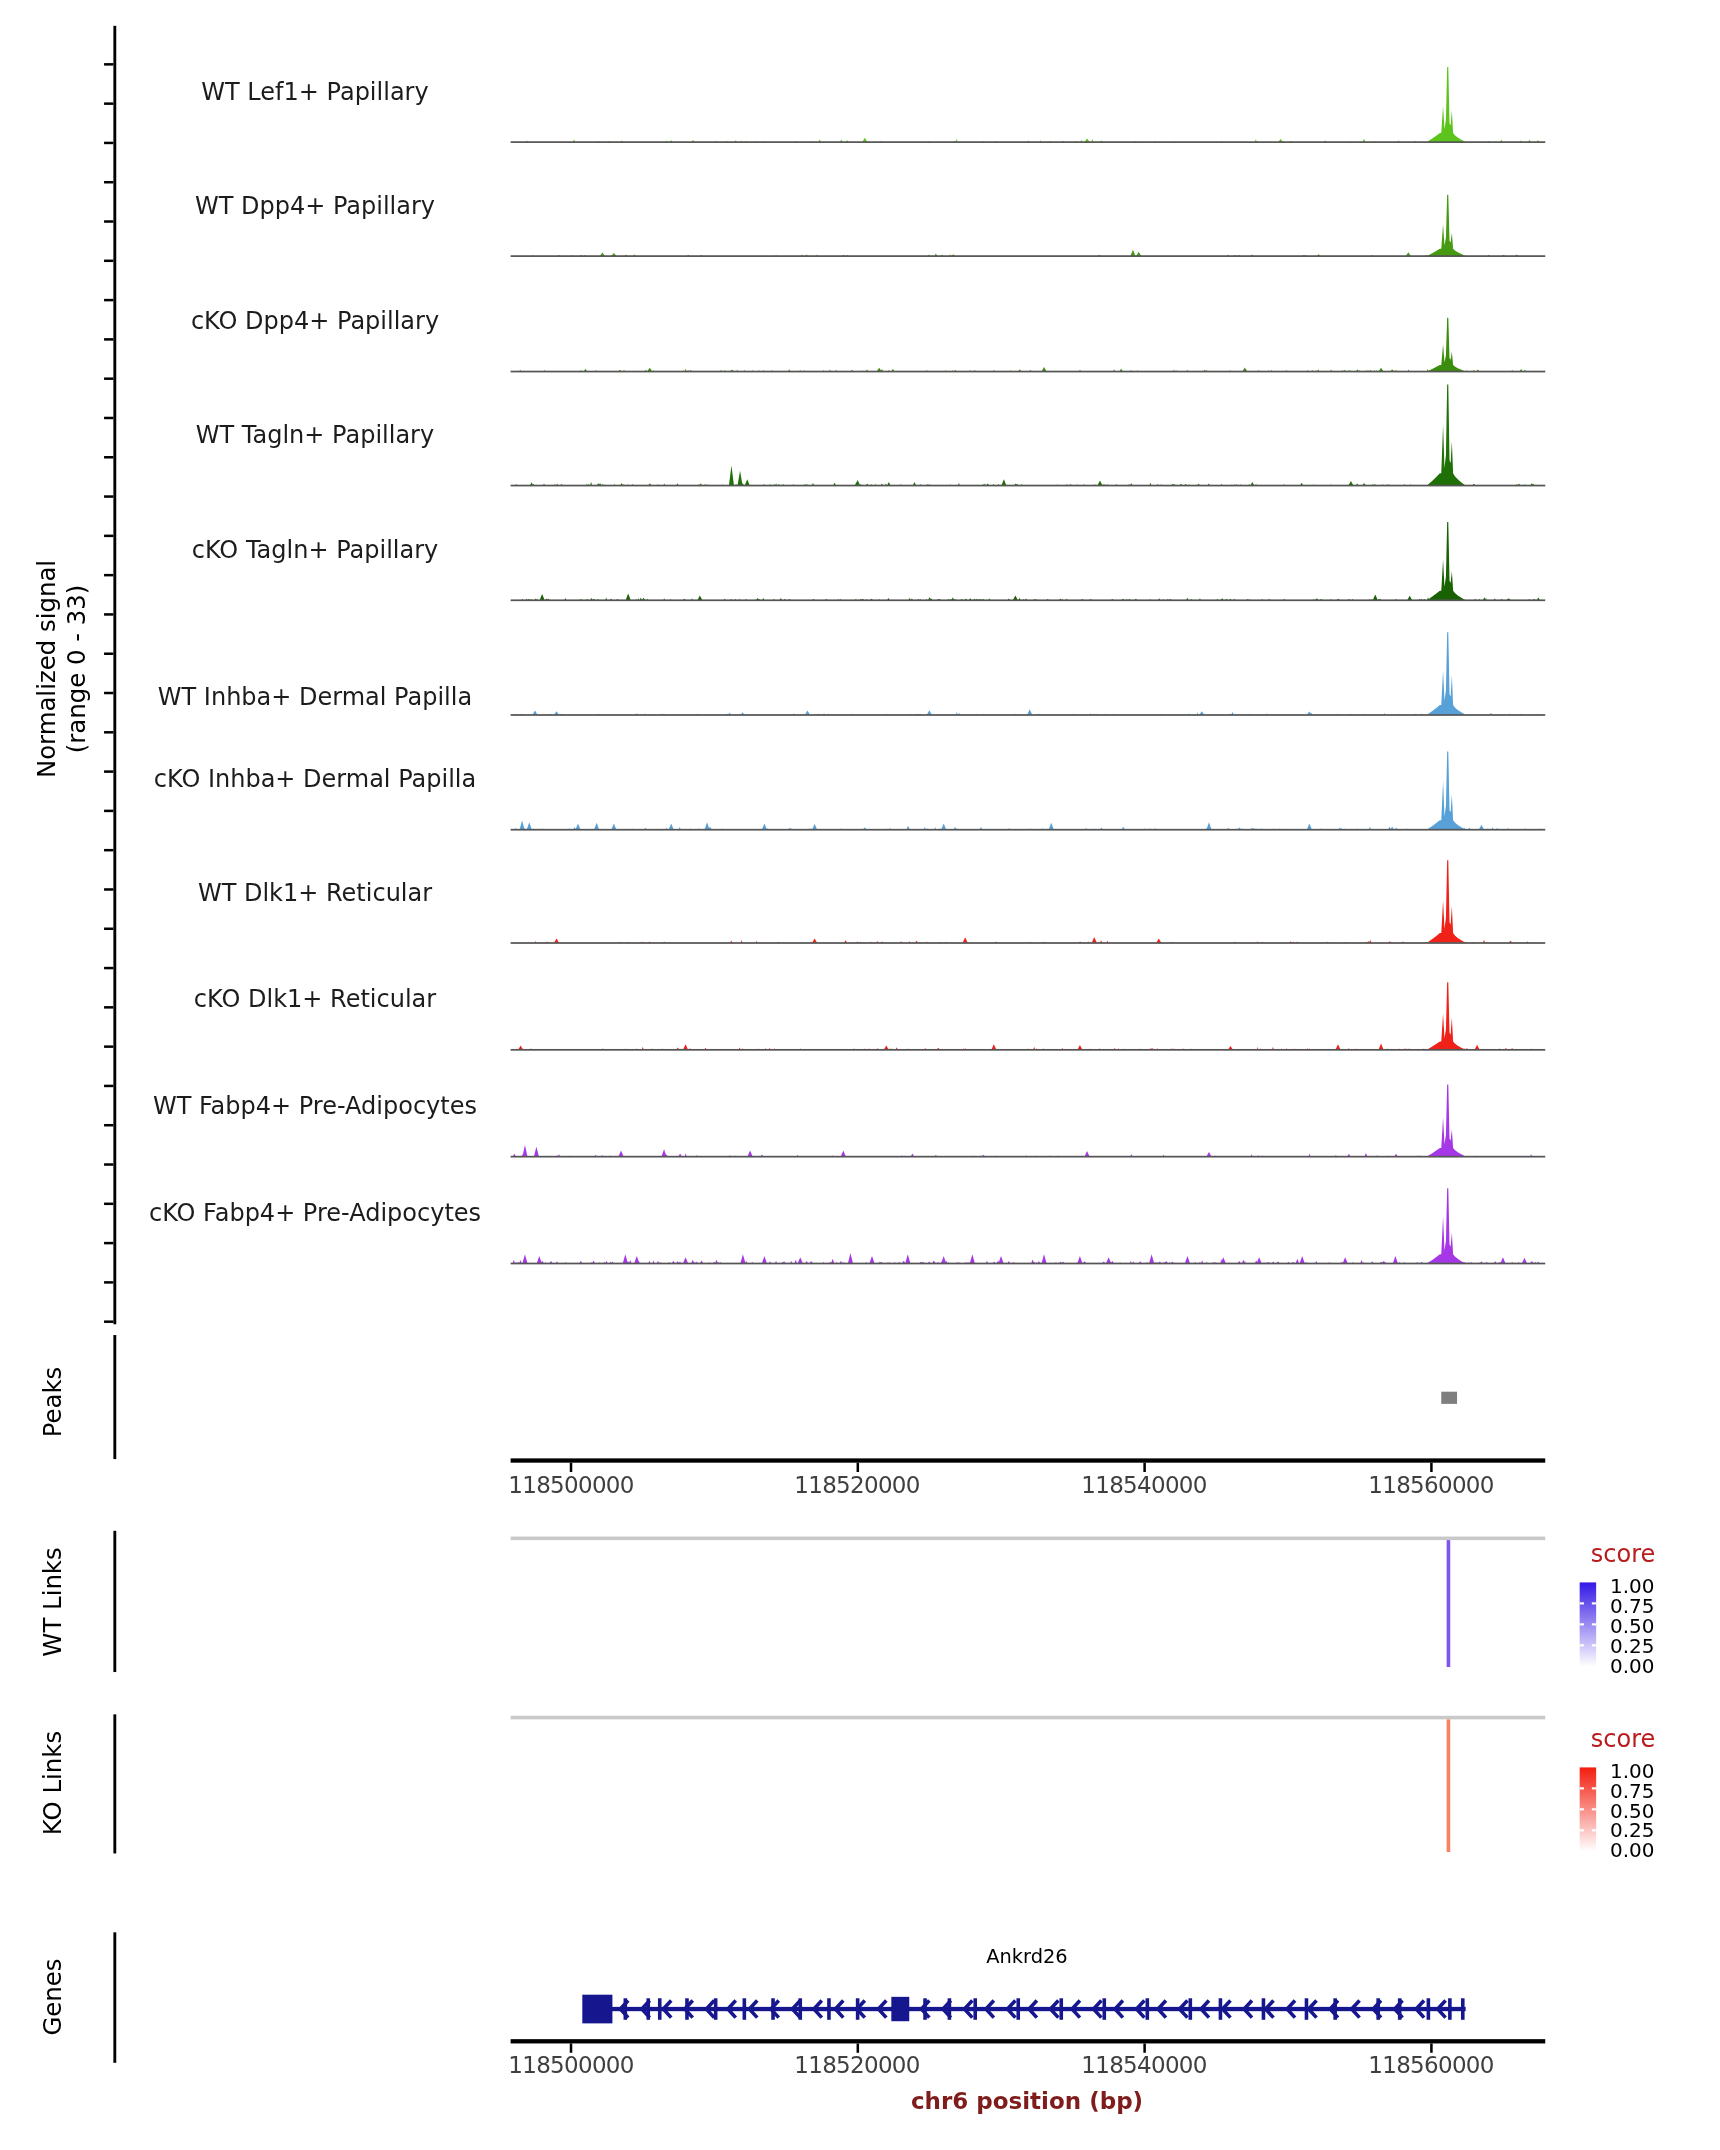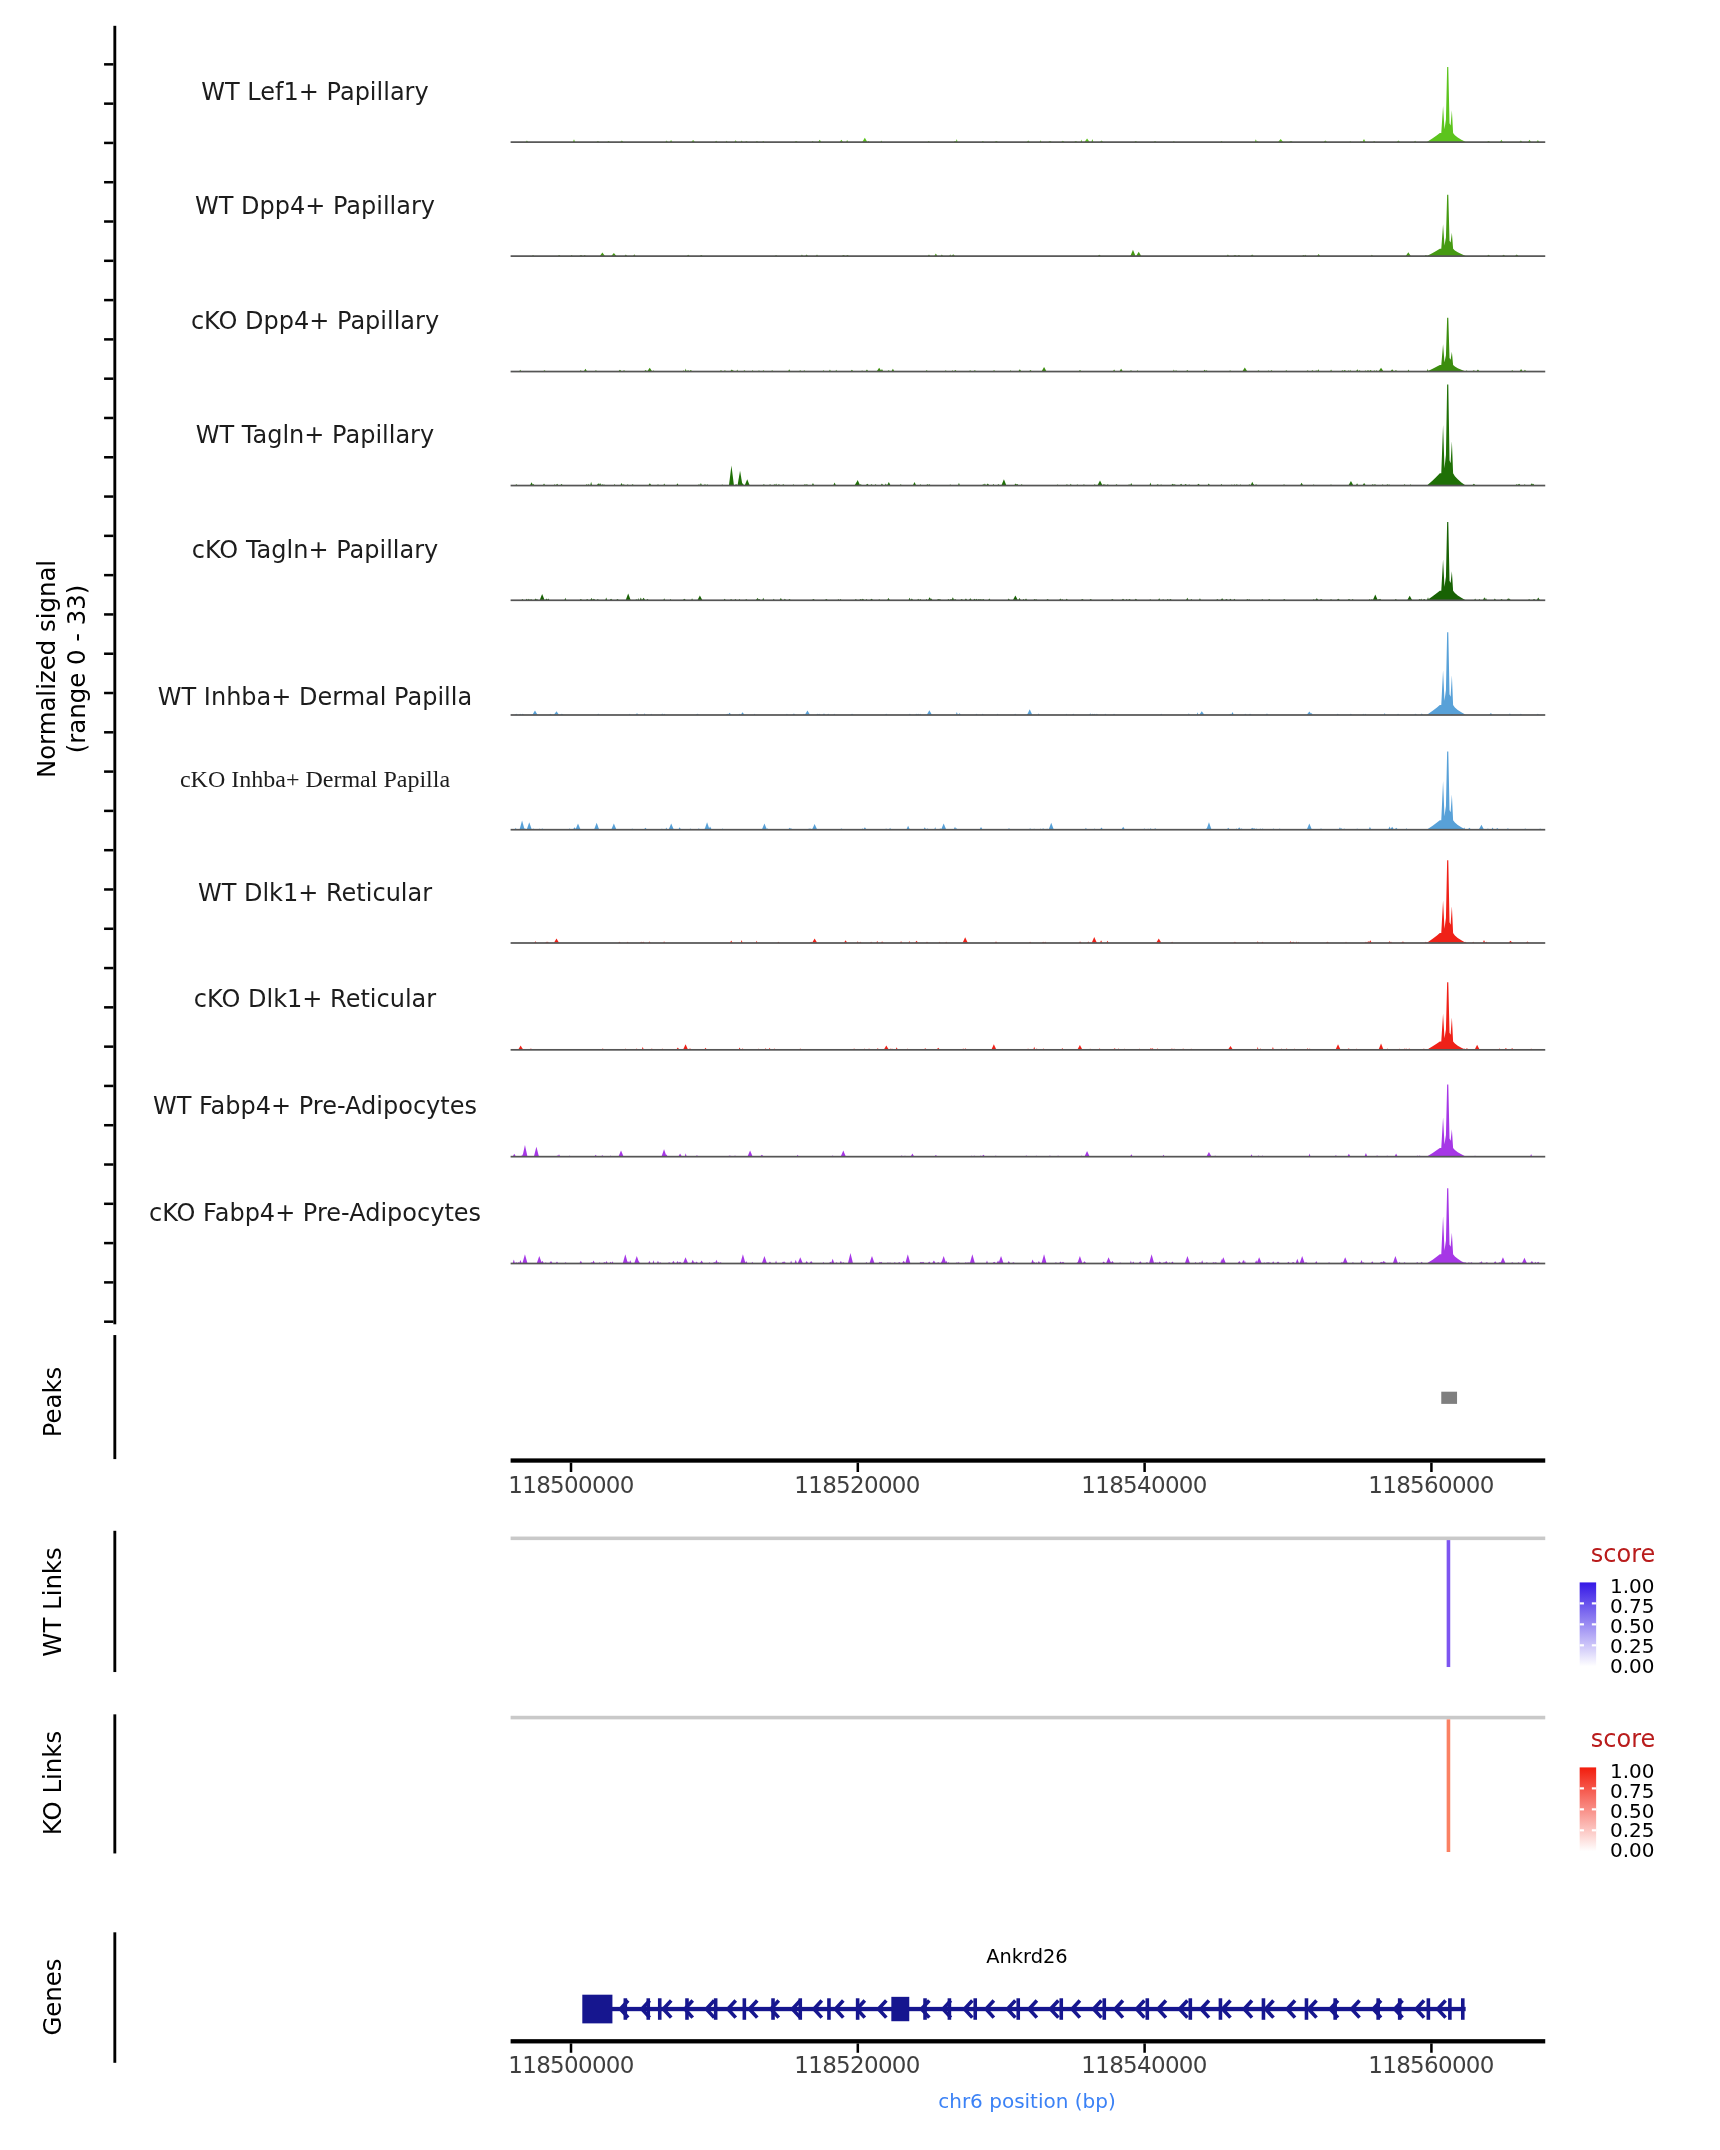--- a/index.html
+++ b/index.html
@@ -5,21 +5,21 @@
   html,body{margin:0;padding:0;background:#ffffff;}
   #canvas{position:relative;width:1721px;height:2151px;background:#ffffff;overflow:hidden;
           font-family:"DejaVu Sans","Liberation Sans",sans-serif;}
   #gfx{position:absolute;left:0;top:0;}
   .txt{position:absolute;transform:translate(-50%,-50%);white-space:nowrap;color:#1a1a1a;text-align:center;}
   .tlabel{font-size:24px;color:#1c1c1c;}
   .vlabel{position:absolute;transform:translate(-50%,-50%) rotate(-90deg);white-space:nowrap;
           font-size:24.4px;color:#000000;}
   .ylab{line-height:30px;text-align:center;}
   .ticklab{font-size:23px;color:#3f3f3f;letter-spacing:-0.7px;}
-  .xtitle{font-size:20px;color:#3b82f6;}
+  .xtitle{font-size:23px;color:#7f1d1d;font-weight:bold;}
   .legtitle{font-size:24px;color:#b91c1c;}
   .legtick{position:absolute;transform:translateY(-50%);font-size:20px;color:#000000;white-space:nowrap;}
   .genename{font-size:19.4px;color:#000000;}
 </style>
 </head>
 <body>
 
 <div id="canvas">
   <svg id="gfx" width="1721" height="2151" viewBox="0 0 2400 3000">
       <rect x="158" y="36" width="4" height="1811" fill="#000000"></rect>
@@ -1253,21 +1253,21 @@
   <div class="vlabel" style="left:52px;top:1602px;">WT Links</div>
   <div class="vlabel" style="left:52px;top:1783px;">KO Links</div>
   <div class="vlabel" style="left:52px;top:1997px;">Genes</div>
 
   <div class="txt tlabel" style="left:315px;top:92px;">WT Lef1+ Papillary</div>
   <div class="txt tlabel" style="left:315px;top:206px;">WT Dpp4+ Papillary</div>
   <div class="txt tlabel" style="left:315px;top:321px;">cKO Dpp4+ Papillary</div>
   <div class="txt tlabel" style="left:315px;top:435px;">WT Tagln+ Papillary</div>
   <div class="txt tlabel" style="left:315px;top:550px;">cKO Tagln+ Papillary</div>
   <div class="txt tlabel" style="left:315px;top:665px;margin-top:32px;">WT Inhba+ Dermal Papilla</div>
-  <div class="txt tlabel" style="left:315px;top:779px;font-family:Liberation Serif, serif;">cKO Inhba+ Dermal Papilla</div>
+  <div class="txt tlabel" style="left:315px;top:779px;">cKO Inhba+ Dermal Papilla</div>
   <div class="txt tlabel" style="left:315px;top:893px;">WT Dlk1+ Reticular</div>
   <div class="txt tlabel" style="left:315px;top:999px;">cKO Dlk1+ Reticular</div>
   <div class="txt tlabel" style="left:315px;top:1106px;">WT Fabp4+ Pre-Adipocytes</div>
   <div class="txt tlabel" style="left:315px;top:1213px;">cKO Fabp4+ Pre-Adipocytes</div>
 
   <div class="txt ticklab" style="left:571px;top:1485px;">118500000</div>
   <div class="txt ticklab" style="left:857px;top:1485px;">118520000</div>
   <div class="txt ticklab" style="left:1144px;top:1485px;">118540000</div>
   <div class="txt ticklab" style="left:1431px;top:1485px;">118560000</div>
 

